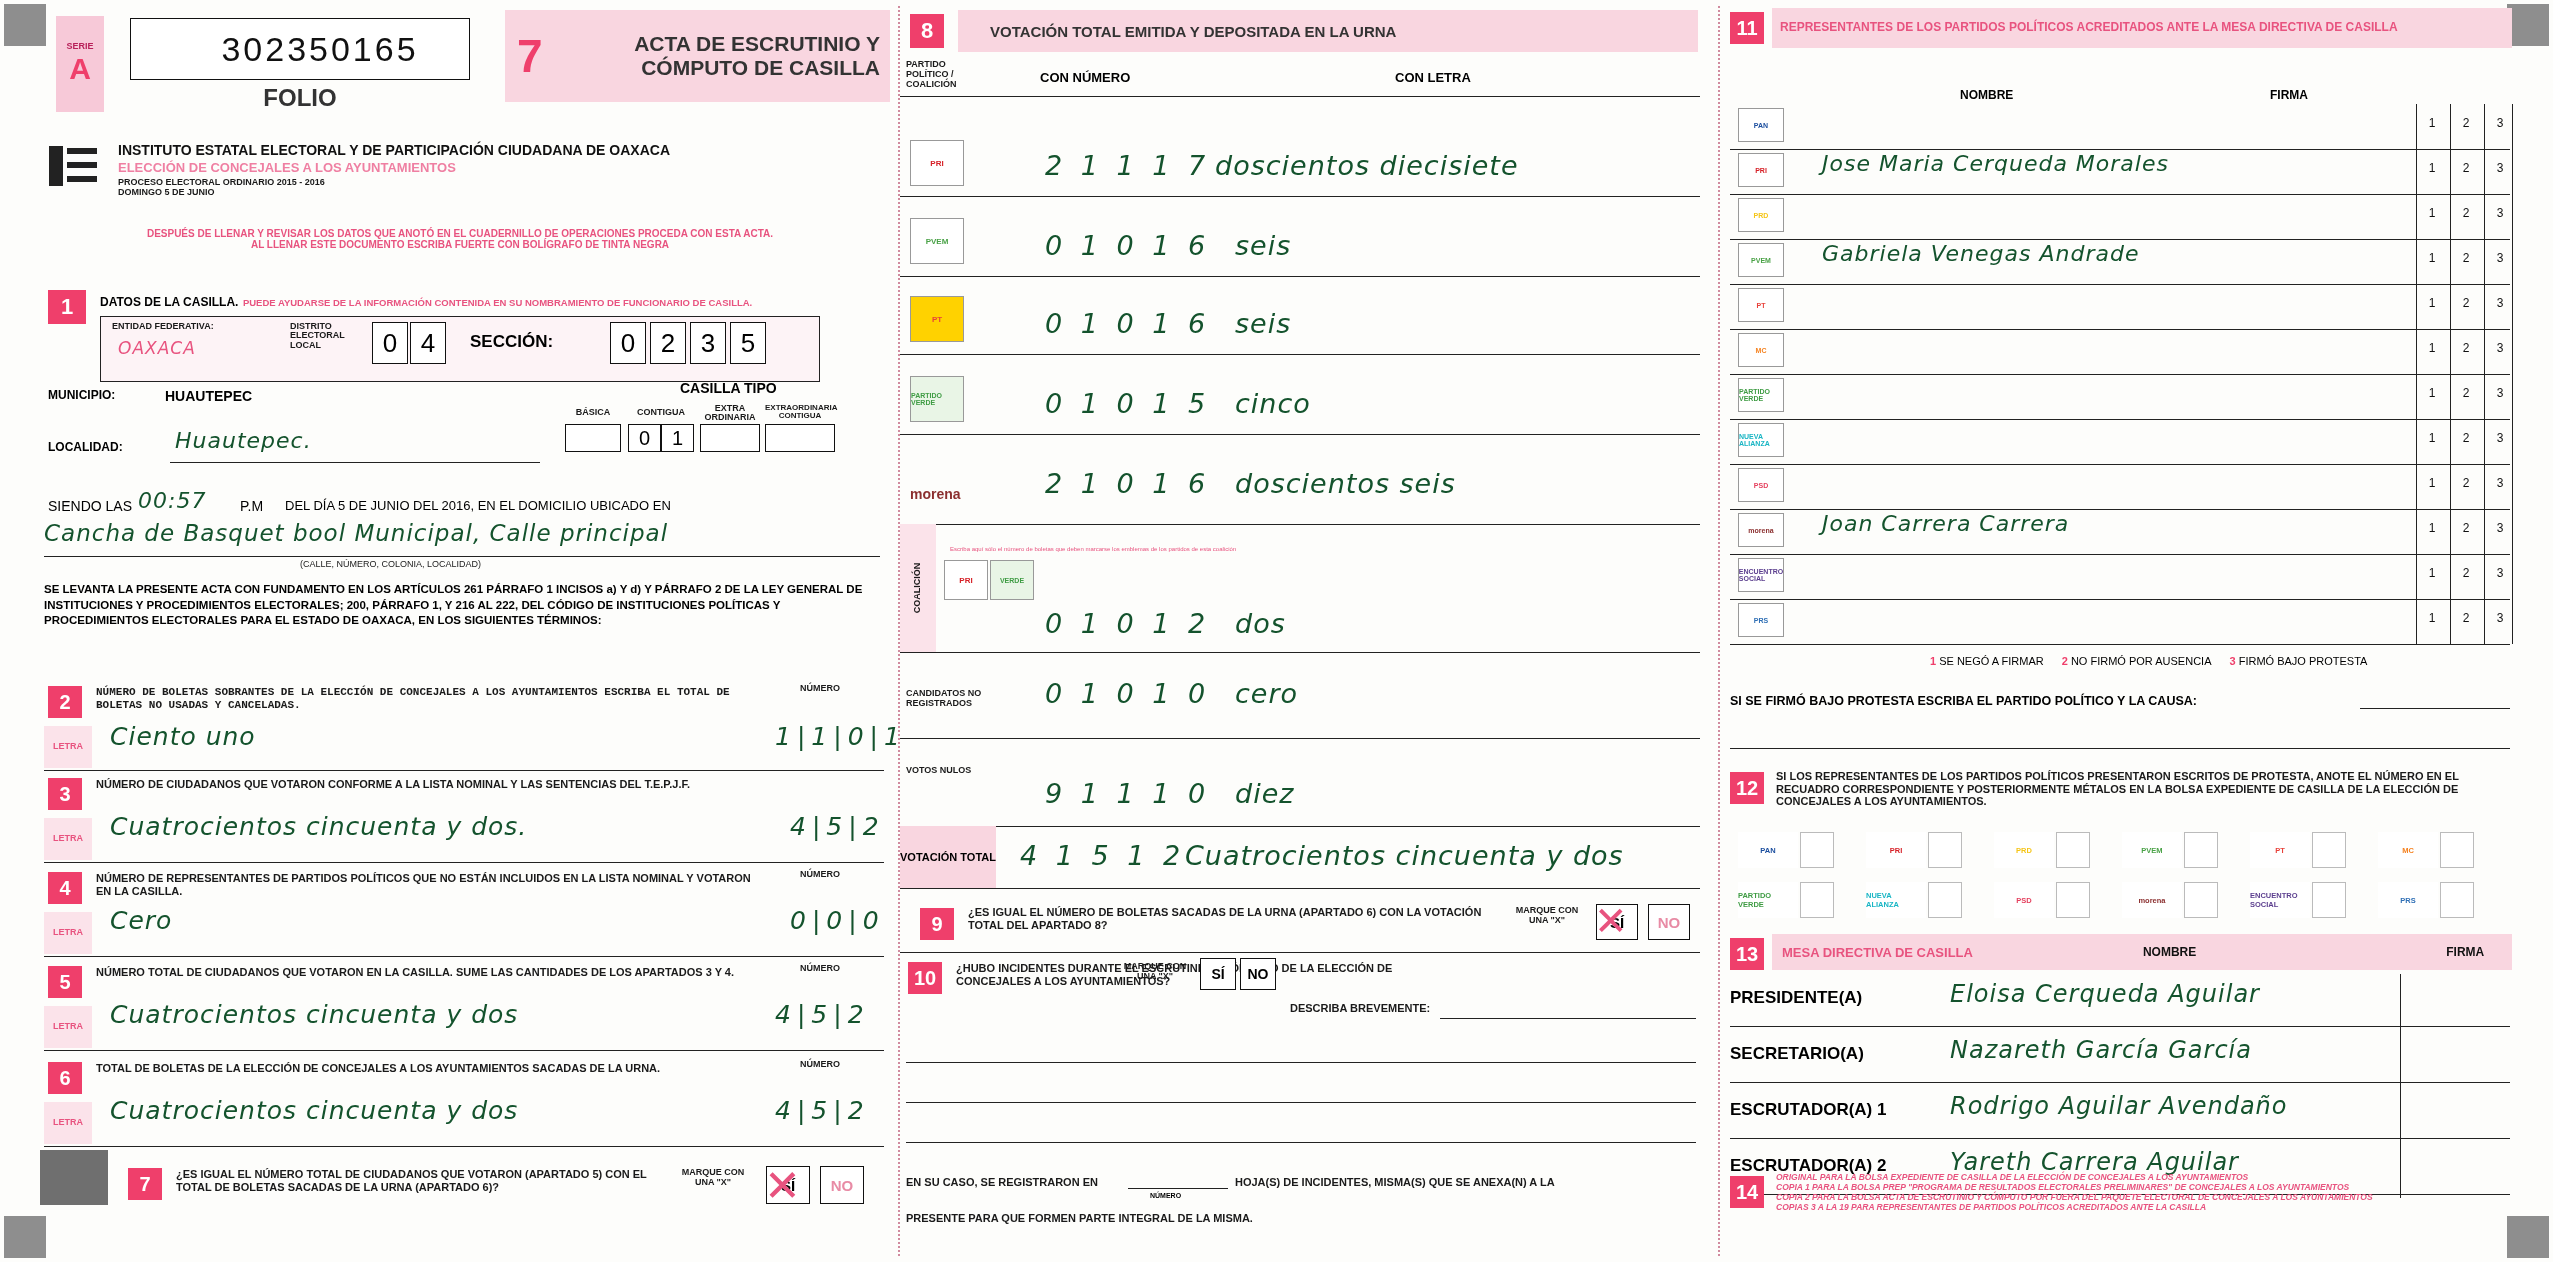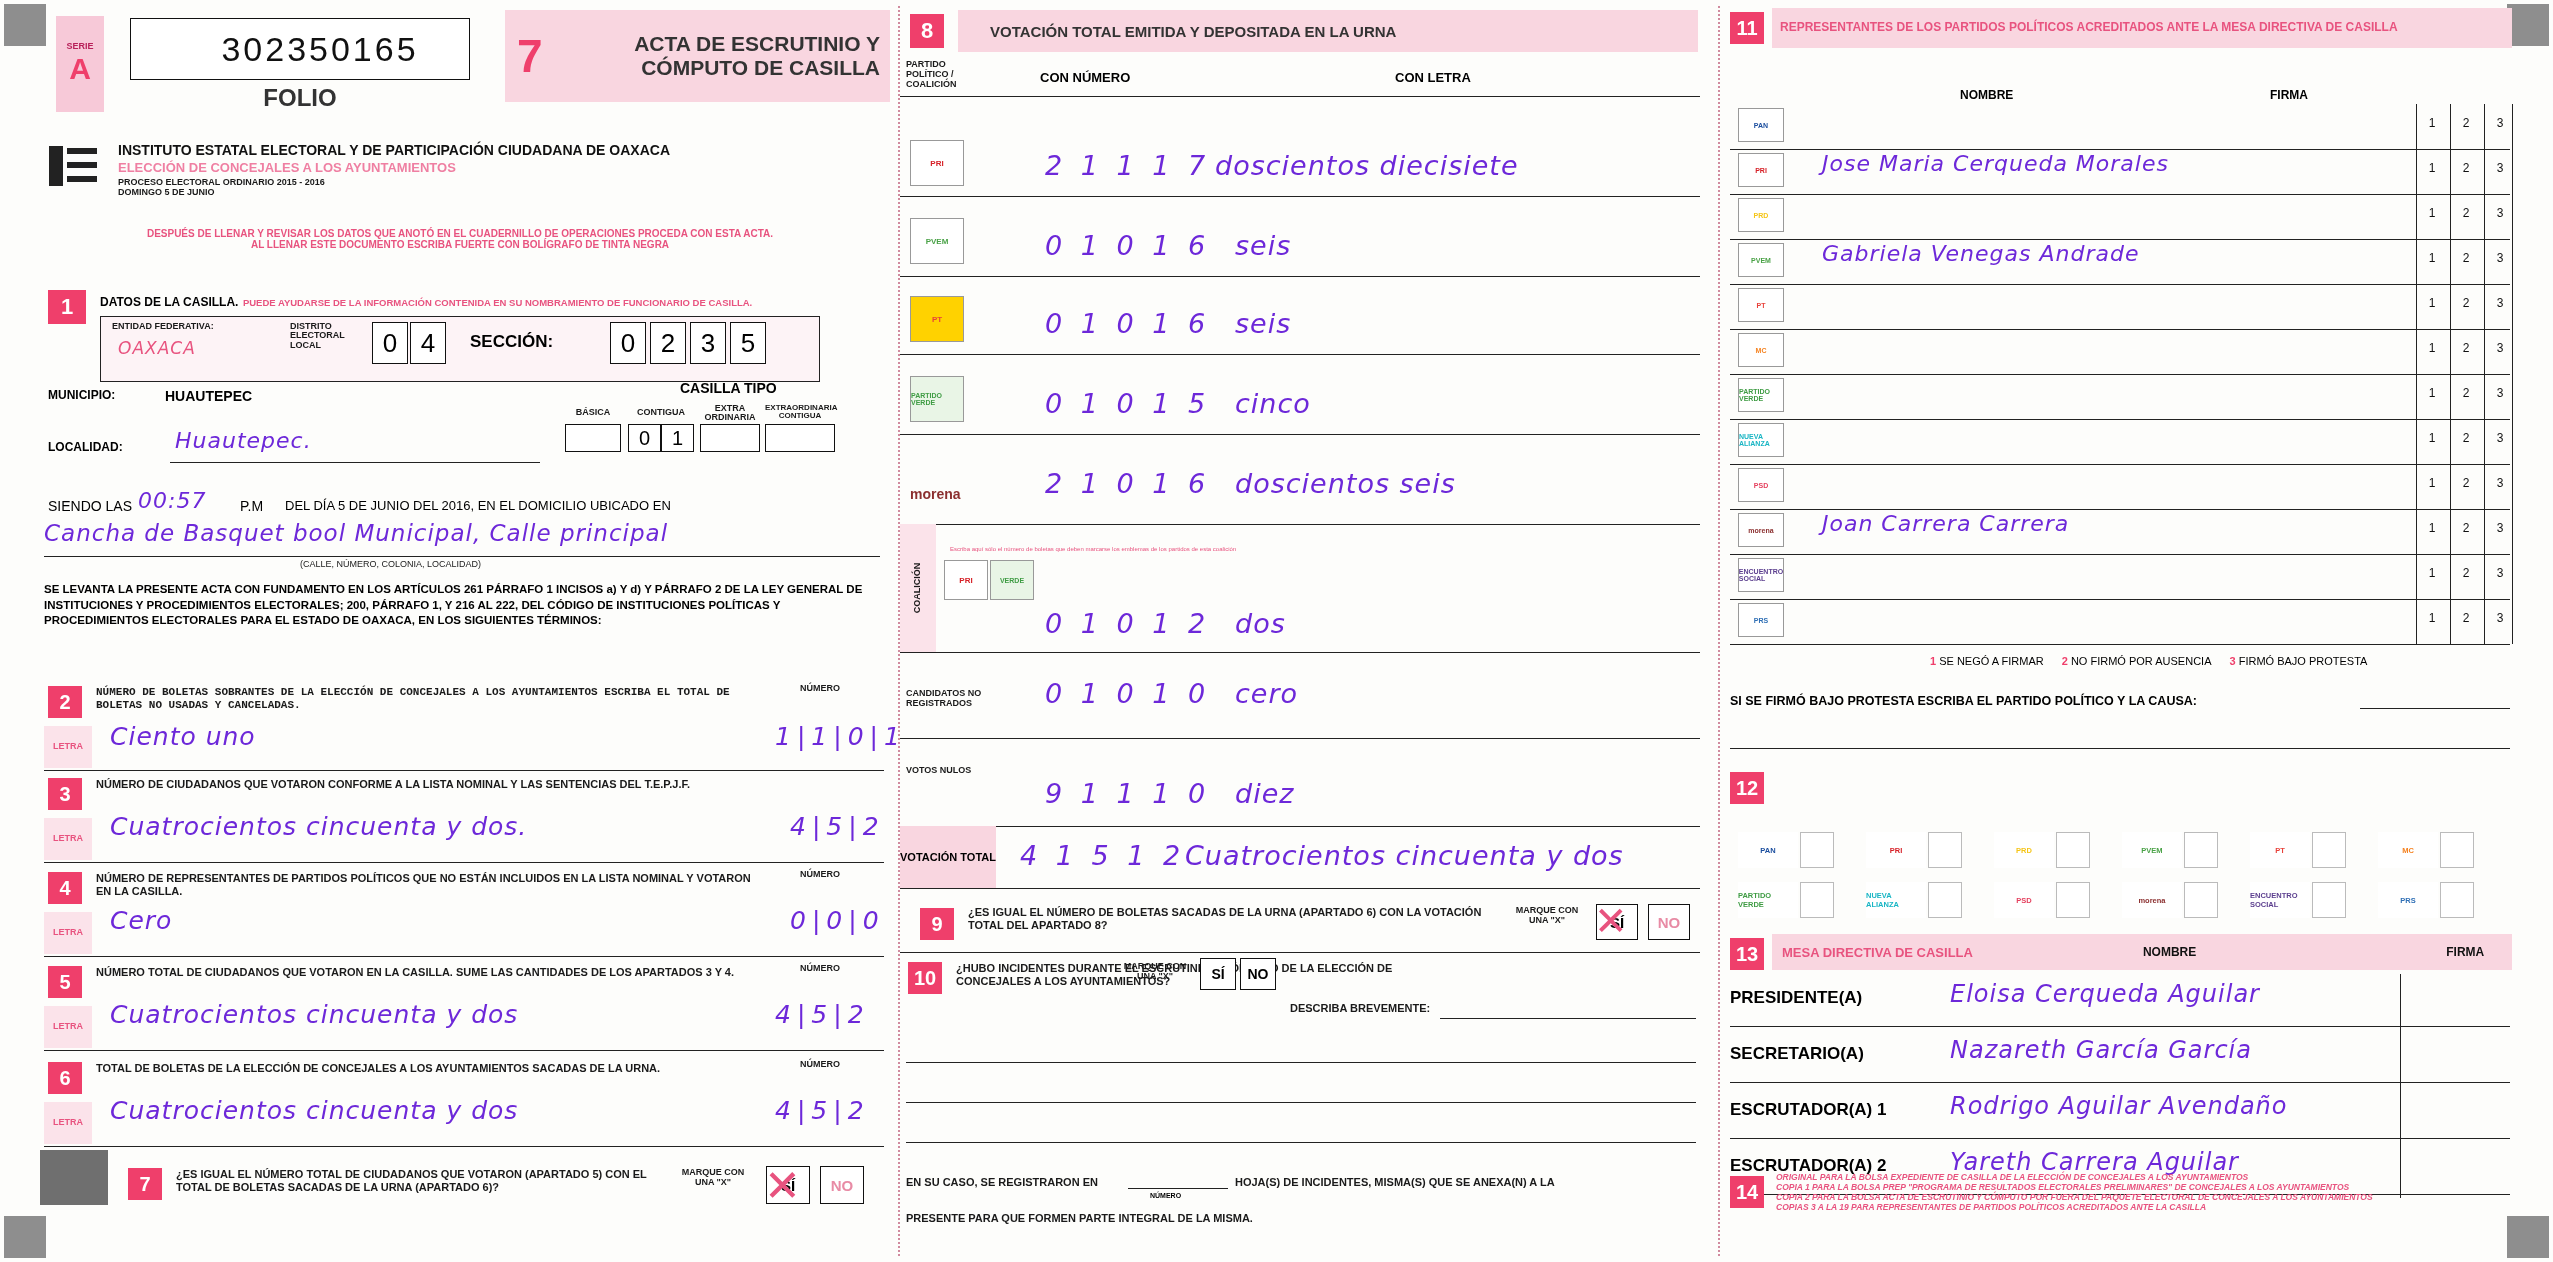--- a/index.html
+++ b/index.html
@@ -1,18 +1,18 @@
 <!DOCTYPE html>
 <html><head>
 <meta charset="utf-8">
 <style>
   html,body{margin:0;padding:0;background:#fff;}
   body{font-family:"Liberation Sans",sans-serif;}
   #sheet{position:relative;width:2553px;height:1262px;background:#fdfdfb;overflow:hidden;}
-  .hand{font-family:"DejaVu Sans",sans-serif;color:#6d28d9;font-style:italic;letter-spacing:1px;}
+  .hand{font-family:"DejaVu Sans",sans-serif;color:#14532d;font-style:italic;letter-spacing:1px;}
   .bx{position:absolute;box-sizing:border-box;}
   .lbl{font-size:11px;color:#1a1a1a;line-height:1.15;}
   .tiny{font-size:9px;color:#1a1a1a;line-height:1.1;}
   .num-badge{background:#ef3f6b;color:#fff;font-weight:bold;display:flex;align-items:center;justify-content:center;}
   .hdr-pink{background:#f9d6e0;}
   .hdr-pink2{background:#fbe3ea;}
   .border{border:1px solid #111;}
   .dash{border-left:2px dotted #d08a9e;}
   .corner{position:absolute;background:#8e8e8e;width:42px;height:42px;}
   .line{position:absolute;background:#222;height:1px;}
@@ -346,20 +346,21 @@
   <div class="bx" style="left:1930px;top:655px;width:560px;display:flex;gap:18px;align-items:center;">
     <span style="font-size:11px;"><b style="color:#ef3f6b;">1</b> <span>SE NEGÓ A FIRMAR</span></span>
     <span style="font-size:11px;"><b style="color:#ef3f6b;">2</b> <span>NO FIRMÓ POR AUSENCIA</span></span>
     <span style="font-size:11px;"><b style="color:#ef3f6b;">3</b> <span>FIRMÓ BAJO PROTESTA</span></span>
   </div>
   <div class="bx" style="left:1730px;top:694px;font-size:12.5px;font-weight:bold;">SI SE FIRMÓ BAJO PROTESTA ESCRIBA EL PARTIDO POLÍTICO Y LA CAUSA:</div>
   <div class="line" style="left:2360px;top:708px;width:150px;"></div>
   <div class="line" style="left:1730px;top:748px;width:780px;"></div>
 
   <div class="bx num-badge" style="left:1730px;top:772px;width:34px;height:32px;font-size:20px;">12</div>
+  <div class="bx lbl" style="left:1776px;top:770px;width:730px;font-weight:bold;">SI LOS REPRESENTANTES DE LOS PARTIDOS POLÍTICOS PRESENTARON ESCRITOS DE PROTESTA, ANOTE EL NÚMERO EN EL RECUADRO CORRESPONDIENTE Y POSTERIORMENTE MÉTALOS EN LA BOLSA EXPEDIENTE DE CASILLA DE LA ELECCIÓN DE CONCEJALES A LOS AYUNTAMIENTOS.</div>
   <div id="s12-parties">
       <div class="bx party" style="left: 1738px; top: 832px; width: 60px; height: 36px; background: rgb(255, 255, 255); color: rgb(26, 77, 158); font-size: 7.5px; border: none;">PAN</div>
       <div class="bx" style="left: 1800px; top: 832px; width: 34px; height: 36px; border: 1px solid rgb(187, 187, 187); background: rgb(255, 255, 255);"></div>
       <div class="bx party" style="left: 1866px; top: 832px; width: 60px; height: 36px; background: rgb(255, 255, 255); color: rgb(214, 32, 39); font-size: 7.5px; border: none;">PRI</div>
       <div class="bx" style="left: 1928px; top: 832px; width: 34px; height: 36px; border: 1px solid rgb(187, 187, 187); background: rgb(255, 255, 255);"></div>
       <div class="bx party" style="left: 1994px; top: 832px; width: 60px; height: 36px; background: rgb(255, 255, 255); color: rgb(245, 197, 24); font-size: 7.5px; border: none;">PRD</div>
       <div class="bx" style="left: 2056px; top: 832px; width: 34px; height: 36px; border: 1px solid rgb(187, 187, 187); background: rgb(255, 255, 255);"></div>
       <div class="bx party" style="left: 2122px; top: 832px; width: 60px; height: 36px; background: rgb(255, 255, 255); color: rgb(74, 162, 71); font-size: 7.5px; border: none;">PVEM</div>
       <div class="bx" style="left: 2184px; top: 832px; width: 34px; height: 36px; border: 1px solid rgb(187, 187, 187); background: rgb(255, 255, 255);"></div>
       <div class="bx party" style="left: 2250px; top: 832px; width: 60px; height: 36px; background: rgb(255, 255, 255); color: rgb(232, 65, 58); font-size: 7.5px; border: none;">PT</div>

